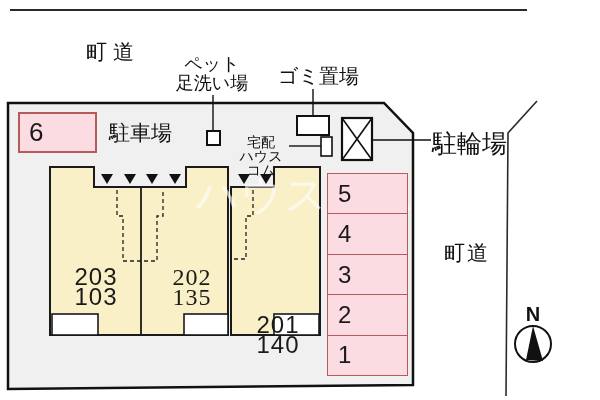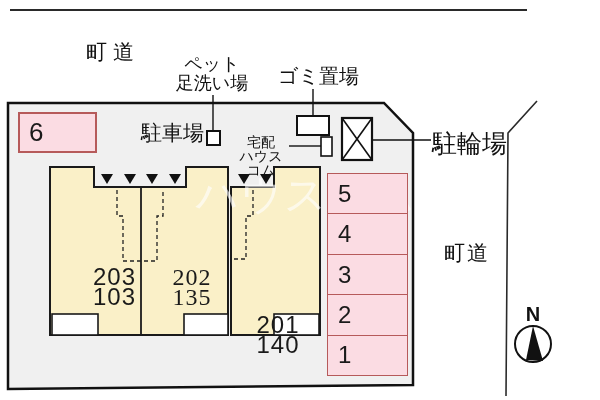--- a/index.html
+++ b/index.html
@@ -6,34 +6,34 @@
   #stage{
     position:relative;width:600px;height:400px;background:#ffffff;overflow:hidden;
     font-family:"Liberation Sans","DejaVu Sans",sans-serif;color:#111;
   }
   #plan-svg{position:absolute;left:0;top:0;}
   .lbl{position:absolute;line-height:1;color:#111;white-space:nowrap;}
   .lbl-center{text-align:center;white-space:normal;}
   #road-top-label{left:86px;top:41px;font-size:21px;letter-spacing:6px;}
   #pet-wash-label{left:159px;top:55px;width:106px;font-size:18px;line-height:19px;}
   #garbage-label{left:278px;top:66px;font-size:20px;}
-  #parking-lot-label{left:109px;top:122px;font-size:21px;margin-left:32px;}
+  #parking-lot-label{left:109px;top:122px;font-size:21px;}
   #delivery-label{left:234px;top:135px;width:54px;font-size:14px;line-height:14px;}
   #bicycle-label{left:432px;top:131px;font-size:25px;}
   #road-right-label{left:444px;top:242px;font-size:21px;letter-spacing:2px;}
   #north-label{left:521px;top:304px;width:24px;font-size:20px;font-weight:bold;}
   #watermark{
     left:196px;top:174px;font-size:42px;letter-spacing:1px;
     color:rgba(255,255,255,0.62);pointer-events:none;
   }
   .unit-label{
     position:absolute;top:267px;width:80px;text-align:center;
     font-size:24px;line-height:20px;letter-spacing:1px;color:#1a1a1a;
   }
-  #unit-0{left:56px;text-align:right;} #unit-1{left:152px;font-family:Liberation Serif, serif;} #unit-2{left:238px;margin-top:48px;}
+  #unit-0{left:56px;} #unit-1{left:152px;font-family:Liberation Serif, serif;} #unit-2{left:238px;margin-top:48px;}
   .unit-label span{display:block;}
   #space6-box{
     position:absolute;left:18px;top:112px;width:79px;height:41px;
     background:#fbdce3;border:2px solid #b65a5a;box-sizing:border-box;
   }
   #space6-box .num{display:block;padding-left:9px;font-size:26px;line-height:36px;color:#1a1a1a;}
   #parking-column{
     position:absolute;left:327px;top:173px;width:81px;height:203px;
     border:1.6px solid #b65a5a;box-sizing:border-box;
     display:flex;flex-direction:column;

